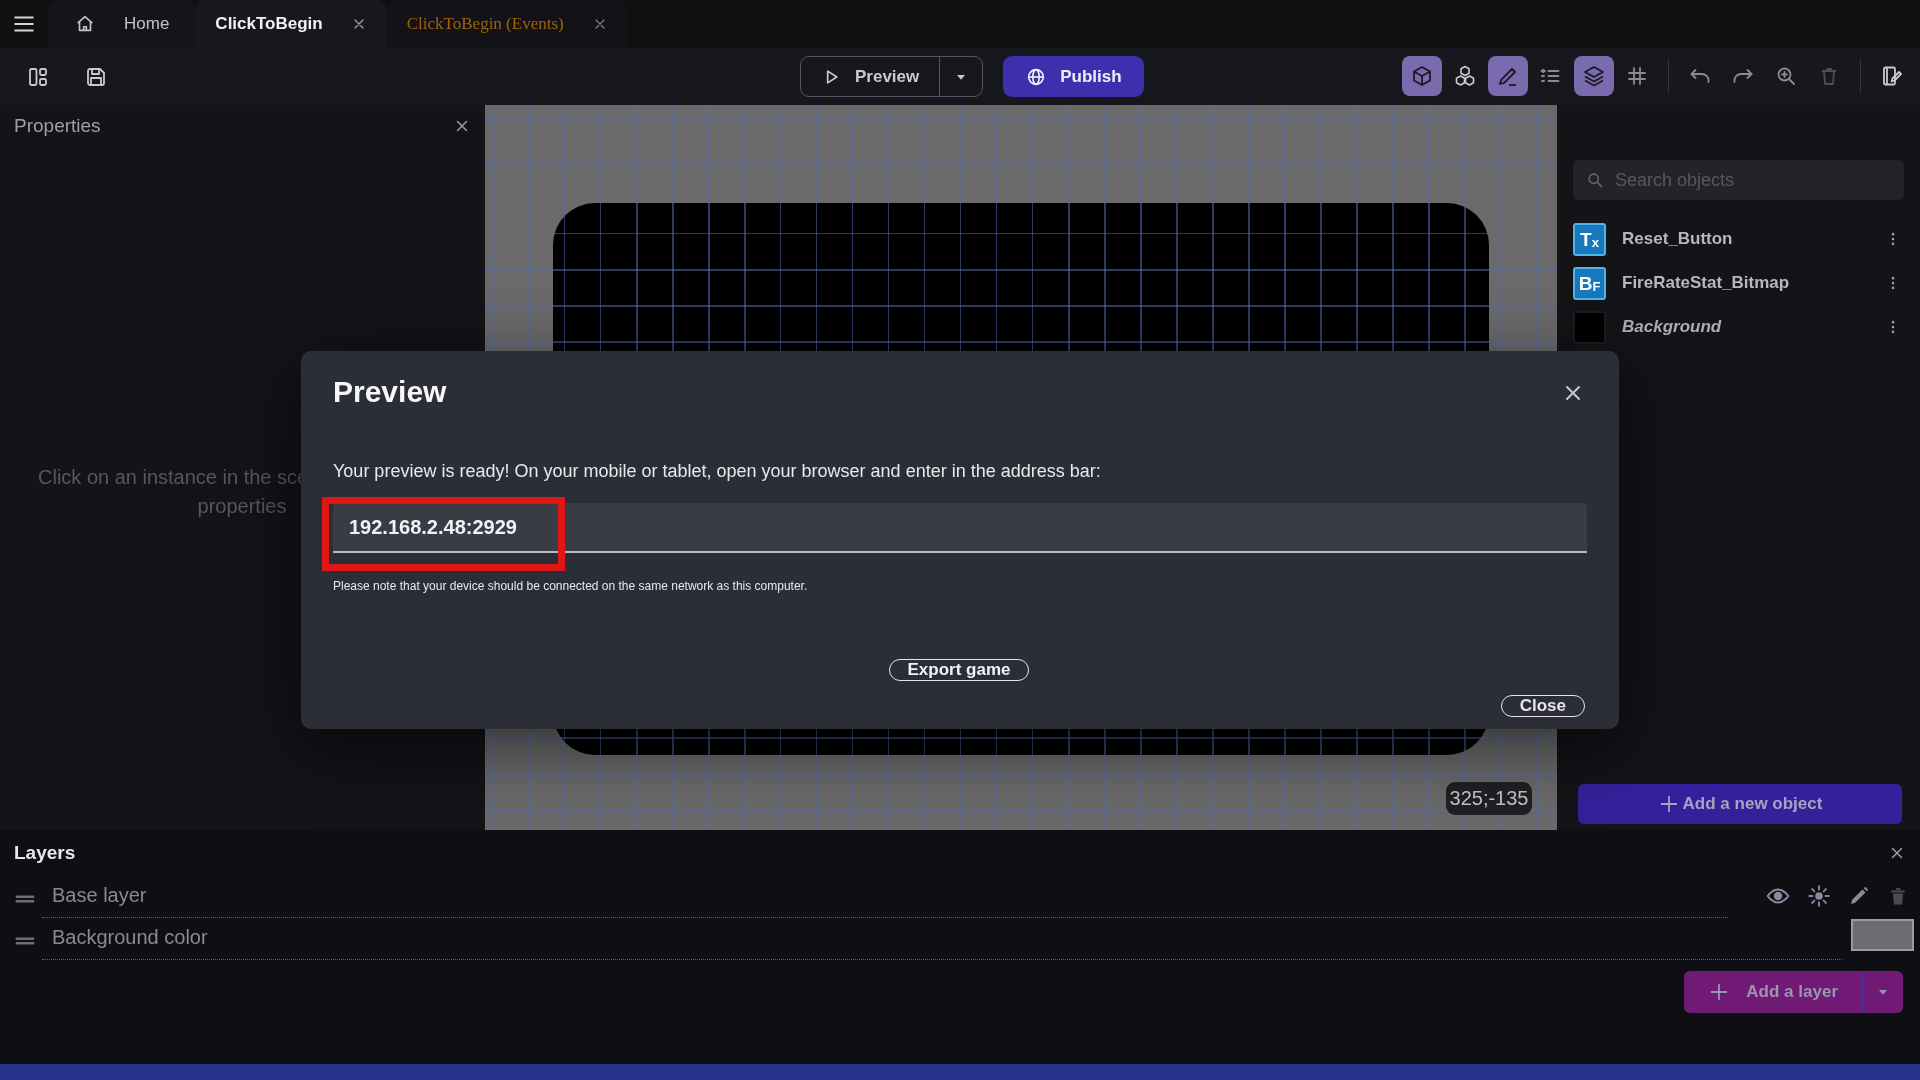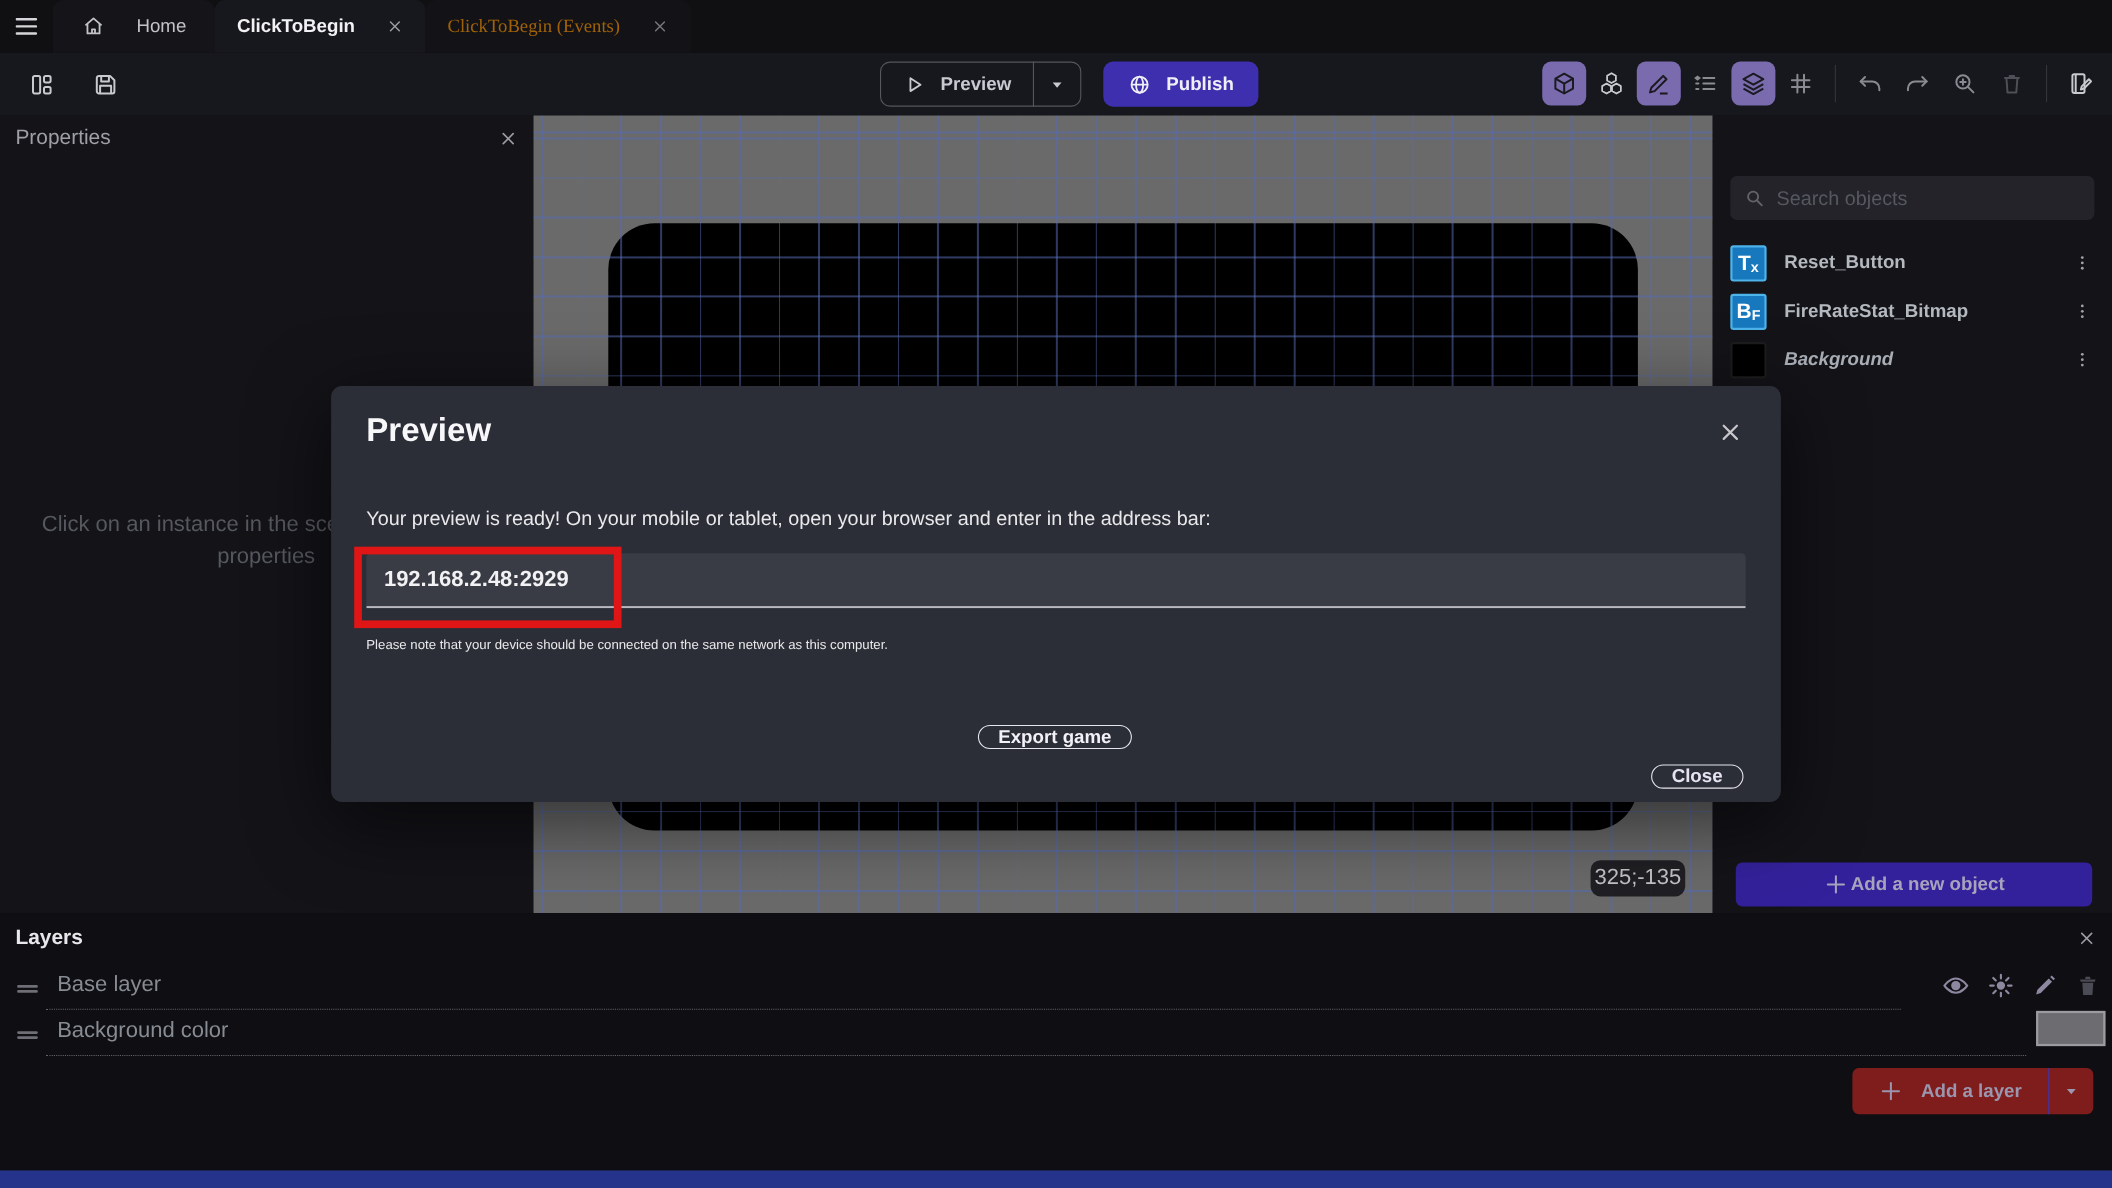--- a/index.html
+++ b/index.html
@@ -73,21 +73,21 @@
   .layers-title { font-size:19px; font-weight:bold; color:#e8e8ea; }
   .layers-close { margin-left:auto; color:#9b9da3; cursor:pointer; display:flex; }
   .layer-row { position:absolute; left:0; height:38px; width:1920px; }
   .layer-row .handle { position:absolute; left:12px; top:8px; color:#6e6e76; cursor:grab; }
   .layer-row .lname { position:absolute; left:52px; top:4px; font-size:20px; color:#878b93; }
   .layer-row .dots { position:absolute; left:42px; bottom:0; border-bottom:1px dotted #63636b; }
   .row-icons { position:absolute; right:10px; top:3px; display:flex; align-items:center; gap:15px; }
   .row-icon { color:#8d87a0; cursor:pointer; display:flex; }
   .row-icon.disabled { color:#4b4b55; }
   .color-swatch { position:absolute; left:1851px; top:-3px; width:63px; height:32px; background:#6d6d71; border:2px solid #9c9ca0; cursor:pointer; }
-  .add-layer-btn { position:absolute; right:17px; top:141px; height:42px; display:flex; align-items:center; background:#7f1d1d; border-radius:6px; color:#9b96ae; cursor:pointer; }
+  .add-layer-btn { position:absolute; right:17px; top:141px; height:42px; display:flex; align-items:center; background:#701a75; border-radius:6px; color:#9b96ae; cursor:pointer; }
   .add-layer-main { display:flex; align-items:center; gap:16px; padding:0 24px; font-size:17px; font-weight:bold; }
   .add-layer-sep { width:1px; height:42px; background:#4335a6; }
   .add-layer-caret { padding:0 12px; display:flex; }
 
   .bottom-strip { position:absolute; left:0; top:1064px; width:1920px; height:16px; background:#26338a; }
 
   
   .dialog { position:absolute; left:301px; top:351px; width:1318px; height:378px; background:#2c2e37; border-radius:10px; box-shadow:0 18px 70px rgba(0,0,0,0.55); z-index:10; }
   .dialog-title { position:absolute; left:32px; top:24px; font-size:30px; font-weight:bold; color:#f7f7f9; }
   .dialog-close { position:absolute; right:34px; top:30px; color:#c7c7cc; cursor:pointer; }

